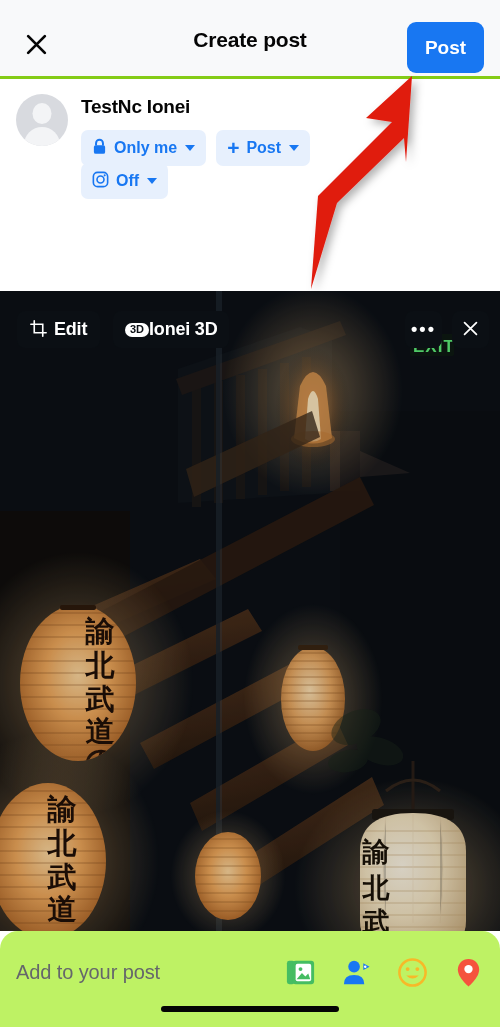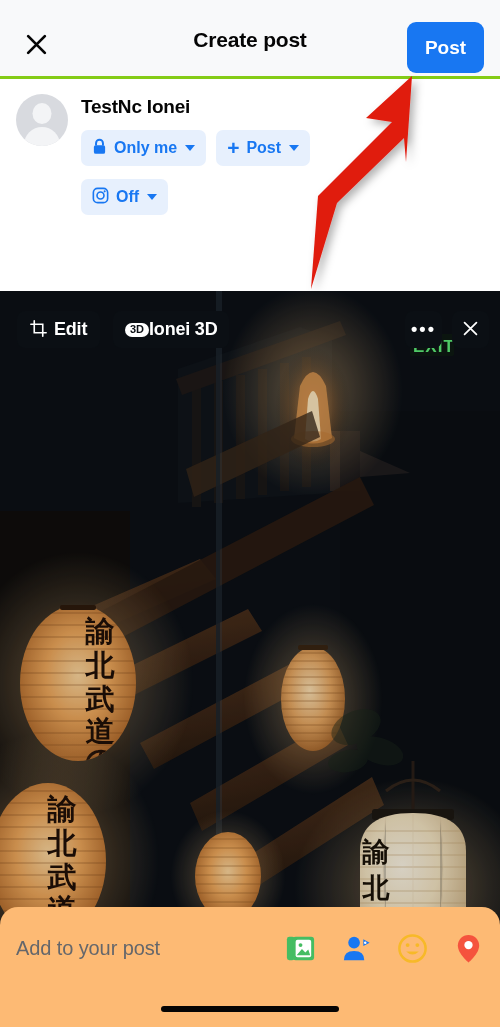--- a/index.html
+++ b/index.html
@@ -76,21 +76,21 @@
     border-radius:18px 18px 0 0;
     background:#f3f4f6;
   }
   #author-name {
     position:absolute; left:81px; top:17px;
     font-size:19px; font-weight:bold; color:#050505;
     letter-spacing:-0.2px;
   }
   .pill-row { position:absolute; left:81px; display:flex; gap:10px; }
   #pill-row-1 { top:51px; }
-  #pill-row-2 { top:100px; }
+  #pill-row-2 { top:84px; }
   .pill {
     height:36px;
     background:#e7f0fd;
     border:none; border-radius:7px;
     display:flex; align-items:center;
     padding:17px 11px;
     cursor:pointer;
     font-family:"Liberation Sans", sans-serif;
   }
   .pill-label {
@@ -150,22 +150,22 @@
     padding:1px 5px 2px 5px;
     line-height:1;
   }
   #more-btn { right:58px; width:37px; justify-content:center; }
   #photo-close-btn { right:11px; width:37px; justify-content:center; }
   .dots { letter-spacing:2px; font-size:18px; font-weight:bold; line-height:0.6; }
 
   
   #bottom-sheet {
     position:absolute; left:0; bottom:0;
-    width:500px; height:120px;
-    background:#fdba74;
+    width:500px; height:96px;
+    background:#bef264;
     border-radius:18px 18px 0 0;
     z-index:10;
   }
   #add-label {
     position:absolute; left:16px; top:30px;
     font-size:20px; color:#65676b;
     letter-spacing:-0.1px;
   }
   #bottom-icons {
     position:absolute; right:15px; top:25px;

